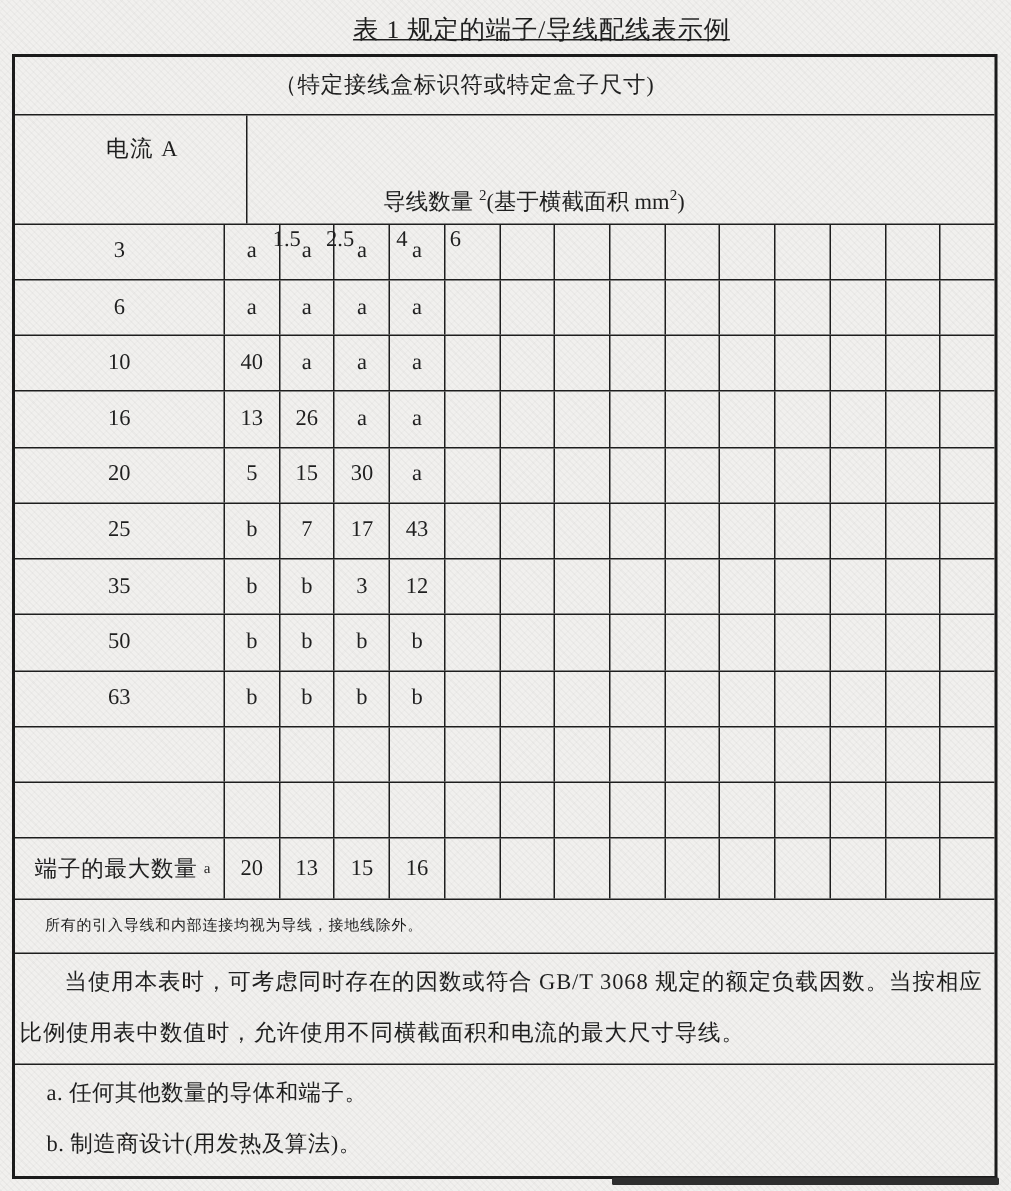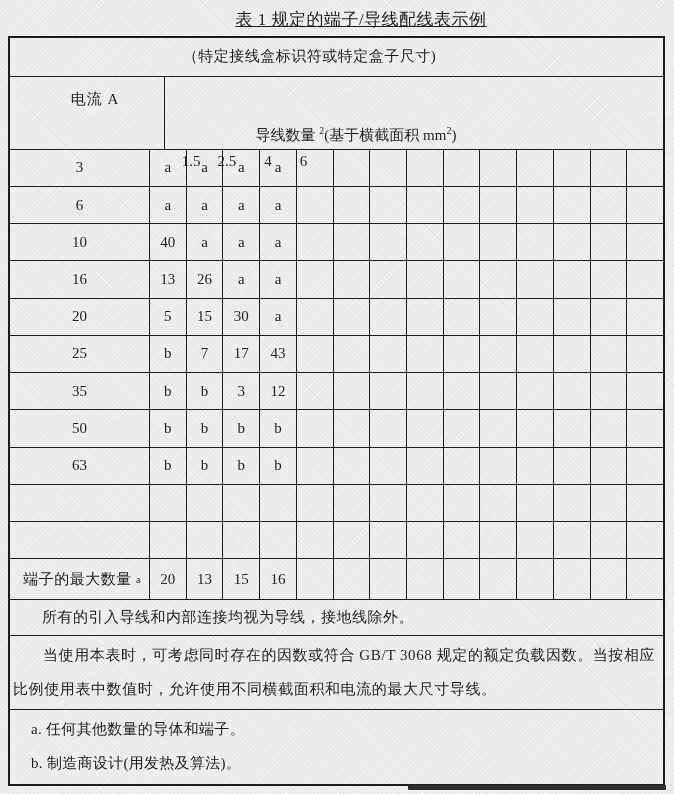--- a/index.html
+++ b/index.html
@@ -48,21 +48,21 @@
   .current-cell { flex: 0 0 139px; }
   .wire-cell { flex: 1 1 0; border-left: 1px solid #1e1e1e; min-width: 0; }
 
   .max-row { height: 41px; display: flex; border-bottom: 1px solid #1e1e1e; }
   .max-label {
     flex: 0 0 139px; display: flex; align-items: center;
     padding-left: 5px; font-size: 15px; letter-spacing: 0.5px;
   }
   .note-1 {
     height: 36px; display: flex; align-items: center;
-    padding-left: 32px; font-size: 15px; letter-spacing: 0.5px;
+    padding-left: 20px; font-size: 10px; letter-spacing: 0.5px;
   }
   .note-2 {
     height: 75px; padding: 2px 4px 0 3px;
     font-size: 15px; line-height: 34px; text-indent: 2em; letter-spacing: 0.6px;
   }
   .footnote-block { flex: 1 1 auto; padding: 2px 0 4px 21px; }
   .footnote-line { font-size: 15px; line-height: 34px; letter-spacing: 0.3px; }
 
   .scan-artifact {
     position: absolute; left: 408px; top: 785px;

